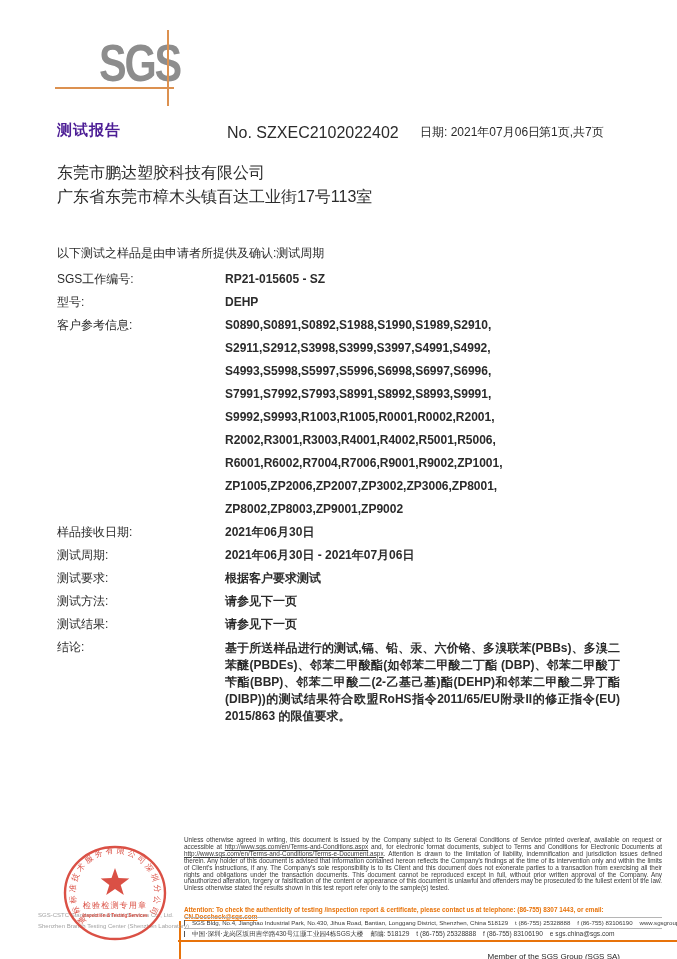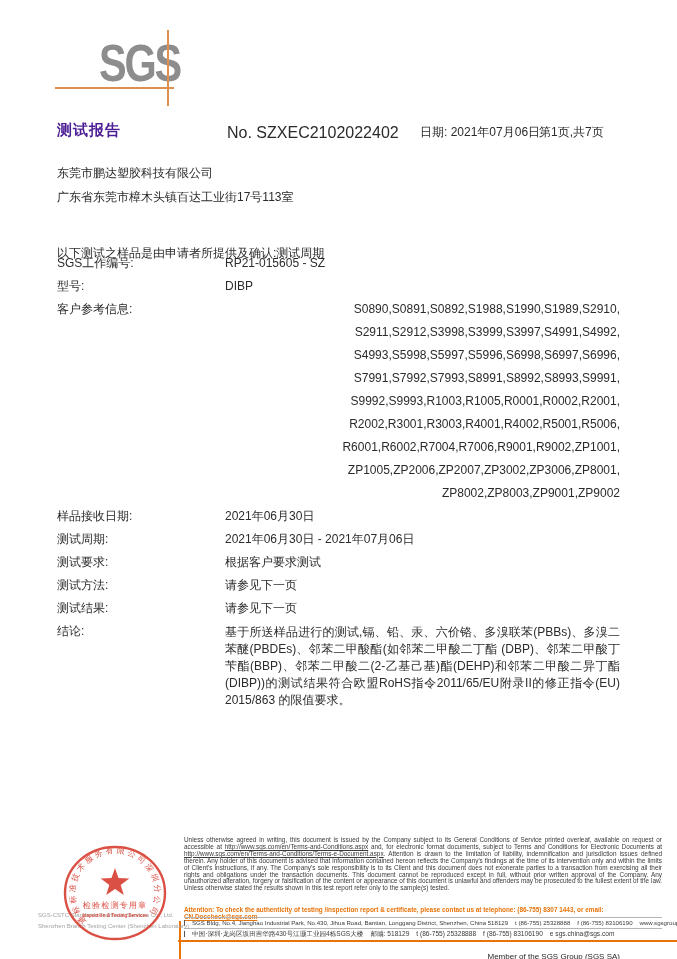--- a/index.html
+++ b/index.html
@@ -16,28 +16,28 @@
     transform:scale(0.74,0.92); transform-origin:left top;
   }
   .logo-vline { position:absolute; left:167px; top:30px; width:2px; height:76px; background:#dc9150; }
   .logo-hline { position:absolute; left:55px; top:87px; width:119px; height:2px; background:#dc9150; }
   
   .doc-title { position:absolute; left:57px; top:121px; font-size:15px; font-weight:bold; color:#4c1d95; letter-spacing:1px; }
   .doc-no    { position:absolute; left:227px; top:124px; font-size:16px; }
   .doc-date  { position:absolute; left:420px; top:124px; font-size:12px; }
   .doc-page  { position:absolute; left:539px; top:124px; font-size:12px; }
   
-  .applicant { position:absolute; left:57px; top:161px; font-size:12px; line-height:24px; }
+  .applicant { position:absolute; left:57px; top:161px; font-size:16px; line-height:24px; }
   .statement { position:absolute; left:57px; top:245px; font-size:12px; }
   
-  .fields { position:absolute; left:57px; top:252px; width:563px; font-size:12px; }
+  .fields { position:absolute; left:57px; top:268px; width:563px; font-size:12px; }
   .frow { display:flex; align-items:flex-start; }
   .flabel { width:168px; flex:none; line-height:23px; }
-  .fvalue { flex:1; line-height:23px; }
-  .ref-line { line-height:23px; white-space:nowrap;text-align:right; }
+  .fvalue { flex:1; line-height:23px;font-weight:bold; }
+  .ref-line { line-height:23px; white-space:nowrap; }
   .frow.conclusion .fvalue { line-height:17px; padding-top:3.5px; text-align:justify; }
   
   .disclaimer {
     position:absolute; left:184px; top:837px; width:478px;
     font-size:6.4px; line-height:6.9px; text-align:justify; color:#3a3a3a;
   }
   .disc-url { text-decoration:underline; }
   .attention {
     position:absolute; left:184px; top:906px; width:478px;
     font-size:6.4px; line-height:7.2px; color:#e8730a; font-weight:bold;
@@ -76,21 +76,21 @@
 
   <div class="statement">以下测试之样品是由申请者所提供及确认:测试周期</div>
 
   <div class="fields">
     <div class="frow">
       <div class="flabel">SGS工作编号:</div>
       <div class="fvalue">RP21-015605 - SZ</div>
     </div>
     <div class="frow">
       <div class="flabel">型号:</div>
-      <div class="fvalue">DIBP</div>
+      <div class="fvalue">DEHP</div>
     </div>
     <div class="frow">
       <div class="flabel">客户参考信息:</div>
       <div class="fvalue">
         <div class="ref-line">S0890,S0891,S0892,S1988,S1990,S1989,S2910,</div>
         <div class="ref-line">S2911,S2912,S3998,S3999,S3997,S4991,S4992,</div>
         <div class="ref-line">S4993,S5998,S5997,S5996,S6998,S6997,S6996,</div>
         <div class="ref-line">S7991,S7992,S7993,S8991,S8992,S8993,S9991,</div>
         <div class="ref-line">S9992,S9993,R1003,R1005,R0001,R0002,R2001,</div>
         <div class="ref-line">R2002,R3001,R3003,R4001,R4002,R5001,R5006,</div>

